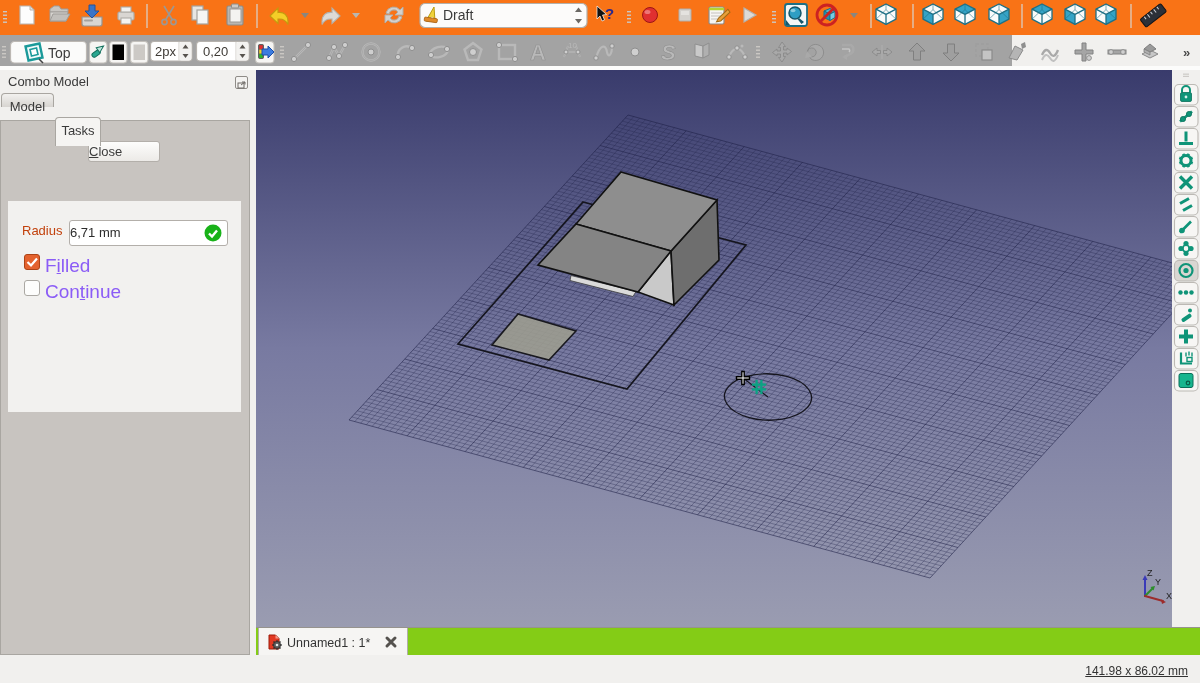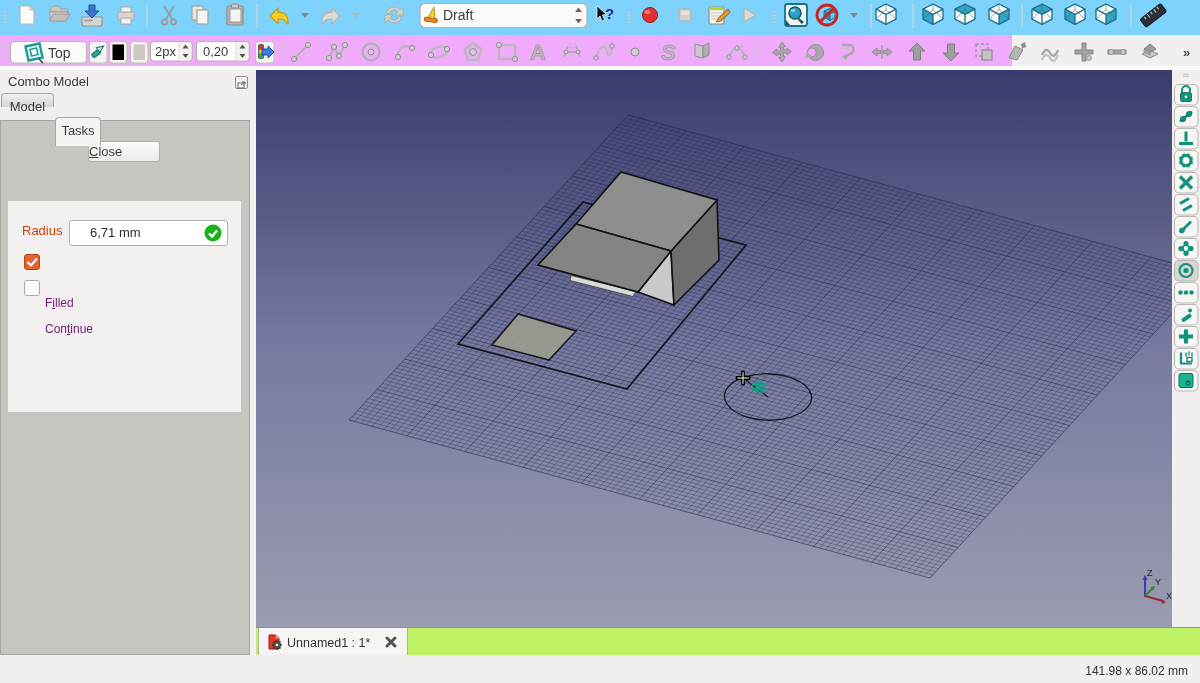--- a/index.html
+++ b/index.html
@@ -1,37 +1,37 @@
 <!DOCTYPE html>
 <html><head><meta charset="utf-8">
 <style>
 * { margin:0; padding:0; box-sizing:border-box; }
 html,body { width:1200px; height:683px; overflow:hidden; font-family:"Liberation Sans",sans-serif; background:#f1f0ee; }
 .abs { position:absolute; }
-#toolbar1 { left:0; top:0; width:1200px; height:35px; background:#7dd3fc;text-align:center; }
-#toolbar2 { left:0; top:35px; width:1012px; height:31px; background:#f0abfc; }
+#toolbar1 { left:0; top:0; width:1200px; height:35px; background:#f97316;text-align:center; }
+#toolbar2 { left:0; top:35px; width:1012px; height:31px; background:#a3a3a3; }
 #gapstrip { left:0; top:66px; width:1200px; height:4px; background:#fcfcfb; }
 #panel { left:0; top:70px; width:256px; height:585px; background:#f1f0ee; }
 #paneltitle { left:8px; top:4px; font-size:13px; color:#3a3a3a; }
 #floatbtn { left:235px; top:6px; width:13px; height:13px; border:1px solid #8f8c88; border-radius:2px; background:#f4f3f1; }
 .tab { position:absolute; top:23px; height:14px; border:1px solid #a9a6a1; border-bottom:none; border-radius:4px 4px 0 0; font-size:13px; color:#3a3a3a; text-align:center; line-height:26px; }
 #tabmodel { left:1px; width:53px; background:linear-gradient(#f2f1ef,#d7d4d0); }
 #tabtasks { left:55px; width:46px; background:#f5f4f2; height:29px; z-index:3;margin-top:24px; }
 #panelbody { left:0px; top:50px; width:250px; height:535px; background:#c8c4c0; border:1px solid #a9a6a1; }
 #closebtn { left:88px; top:71px; width:72px; height:21px; background:linear-gradient(#fdfdfc,#eceae7); border:1px solid #b3afaa; border-radius:3px; font-size:13px; color:#3c3c3c; text-align:left; line-height:19px; }
 #taskhdr { left:8px; top:109px; width:239px; height:22px; background:linear-gradient(#ef8656,#e0602a); color:#fff; font-size:13px; font-weight:bold; line-height:22px; }
 #taskbody { left:8px; top:131px; width:233px; height:211px; background:#f2f1ef; }
 #radiuslbl { left:22px; top:153px; font-size:13px; color:#c2410c; }
-#radiusinput { left:69px; top:150px; width:159px; height:26px; background:#fff; border:1px solid #b3afaa; border-radius:3px; font-size:13px; color:#2c2c2c; line-height:24px; padding-left:20px; }
-.cklbl { position:absolute; font-size:12px; color:#701a75;margin-top:41px; }
+#radiusinput { left:69px; top:150px; width:159px; height:26px; background:#fff; border:1px solid #b3afaa; border-radius:3px; font-size:13px; color:#2c2c2c; line-height:24px; padding-left:0; }
+.cklbl { position:absolute; font-size:19px; color:#8b5cf6; }
 #statusbar { left:0; top:655px; width:1200px; height:28px; background:#f1f0ee; }
-#statustext { position:absolute; right:12px; top:9px; font-size:12px; color:#333; }
+#statustext { position:absolute; right:12px; top:9px; font-size:12px; color:#333;text-decoration:underline; }
 #viewport { left:256px; top:70px; width:916px; height:557px; background:linear-gradient(#393b6c 0%,#787aa1 50%,#9a9cb1 100%); }
 #rightbararea { left:1172px; top:70px; width:28px; height:557px; background:#f1f0ee; }
-#tabbar { left:256px; top:627px; width:944px; height:28px; background:#bef264; border-top:1px solid #96938e;text-align:right; }
+#tabbar { left:256px; top:627px; width:944px; height:28px; background:#84cc16; border-top:1px solid #96938e;text-align:right; }
 #doctab { position:absolute; left:2px; top:0px; width:150px; height:28px; background:#f6f5f3; border:1px solid #b1aea9; border-top:none; font-size:12.5px; color:#333; }
 </style></head>
 <body>
 <div id="toolbar1" class="abs"><svg width="1200" height="35">
       <rect x="3" y="11" width="4" height="1.4" fill="#cbc8c4"></rect>
       <rect x="3" y="14.5" width="4" height="1.4" fill="#cbc8c4"></rect>
       <rect x="3" y="18" width="4" height="1.4" fill="#cbc8c4"></rect>
       <rect x="3" y="21.5" width="4" height="1.4" fill="#cbc8c4"></rect>
       <g transform="translate(27,15)">
         <path d="M-7,-9 h10 l4,4 v14 h-14 z" fill="#fdfdfd" stroke="#b9b6b2" stroke-width="1.2"></path>

